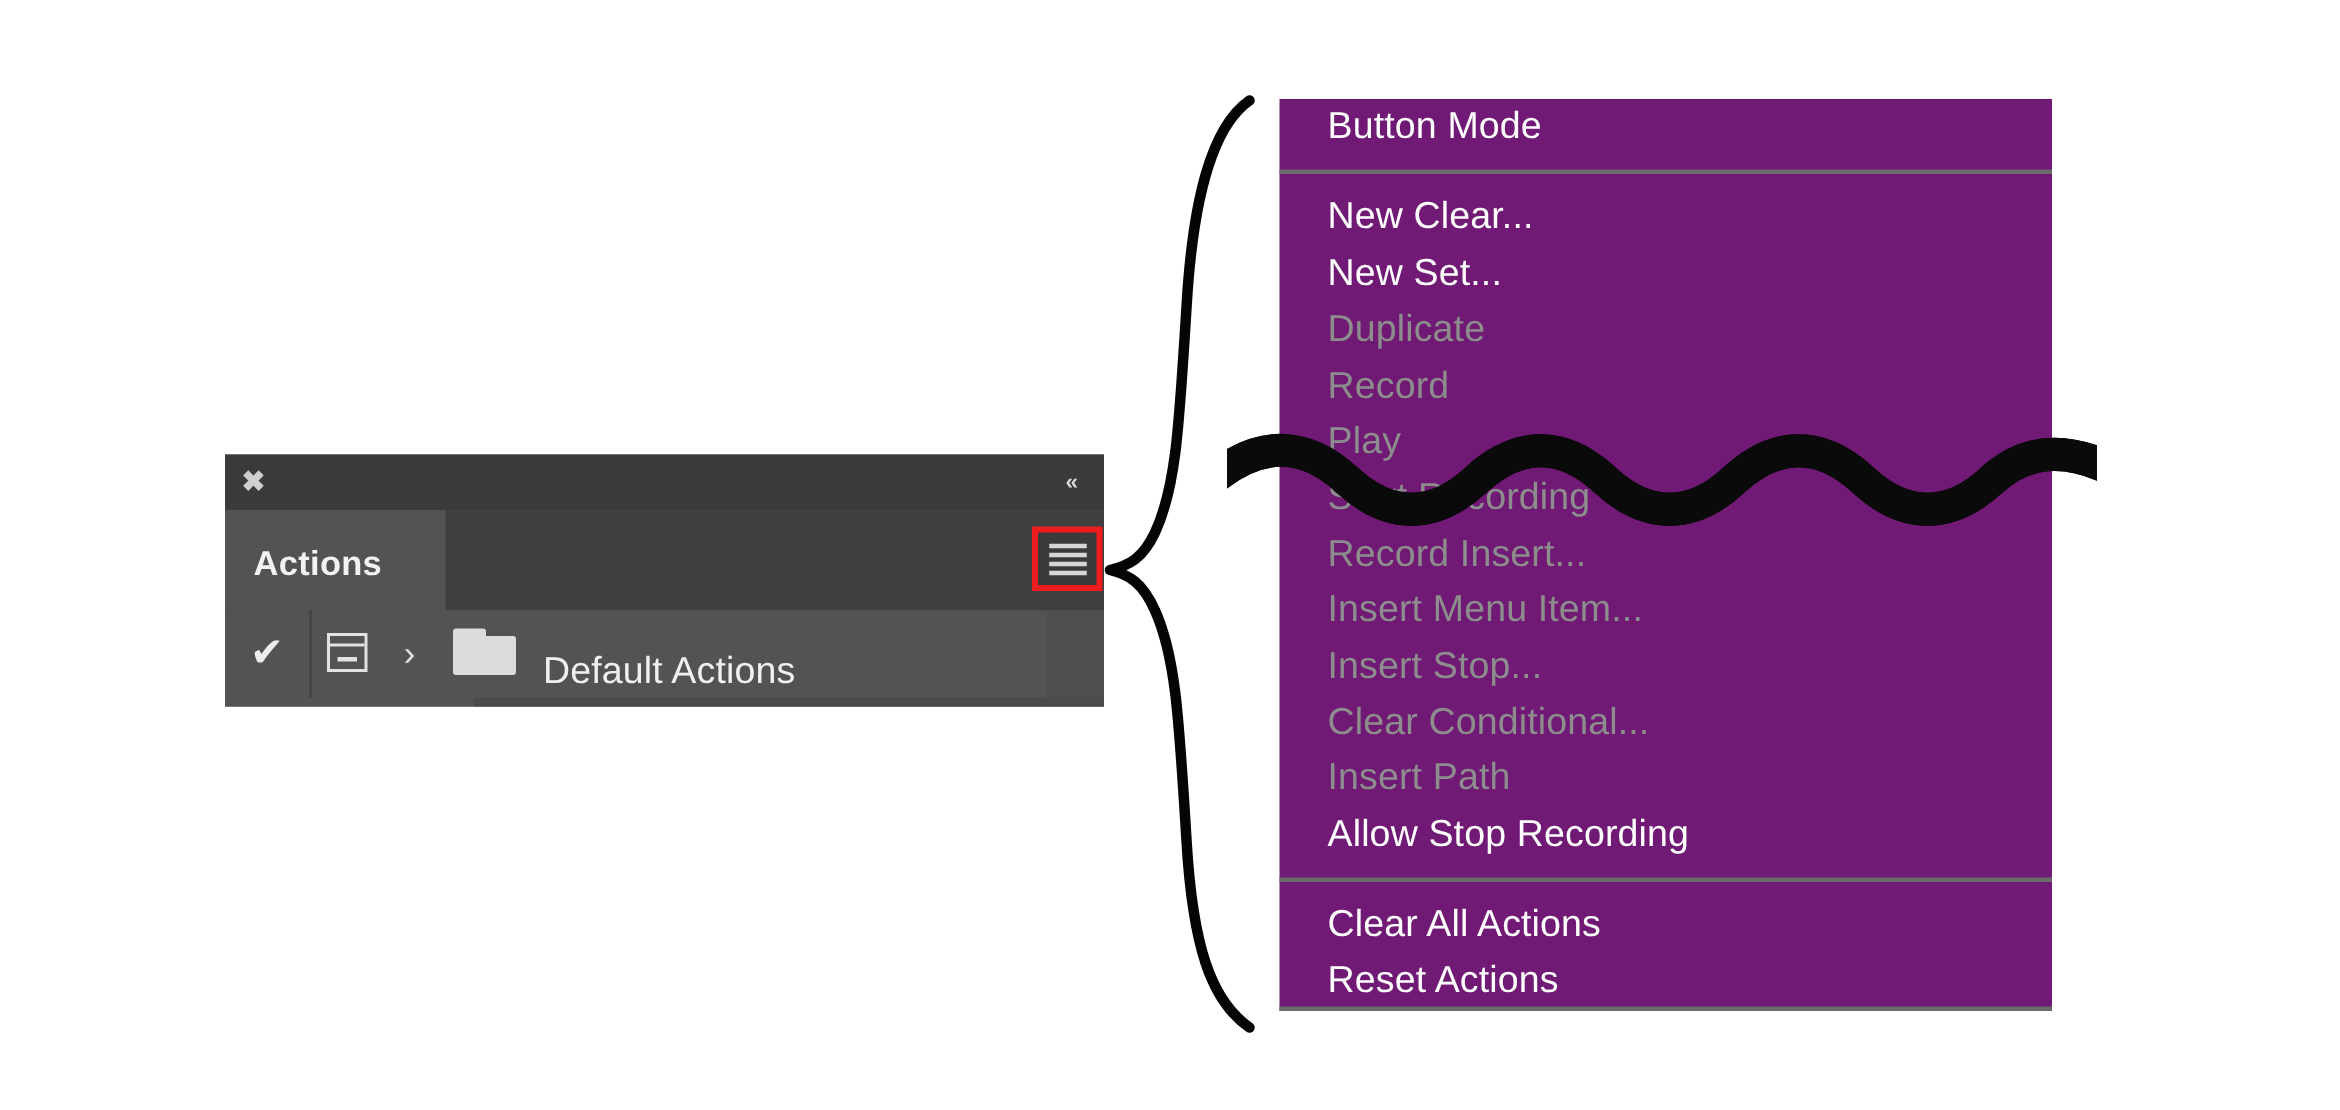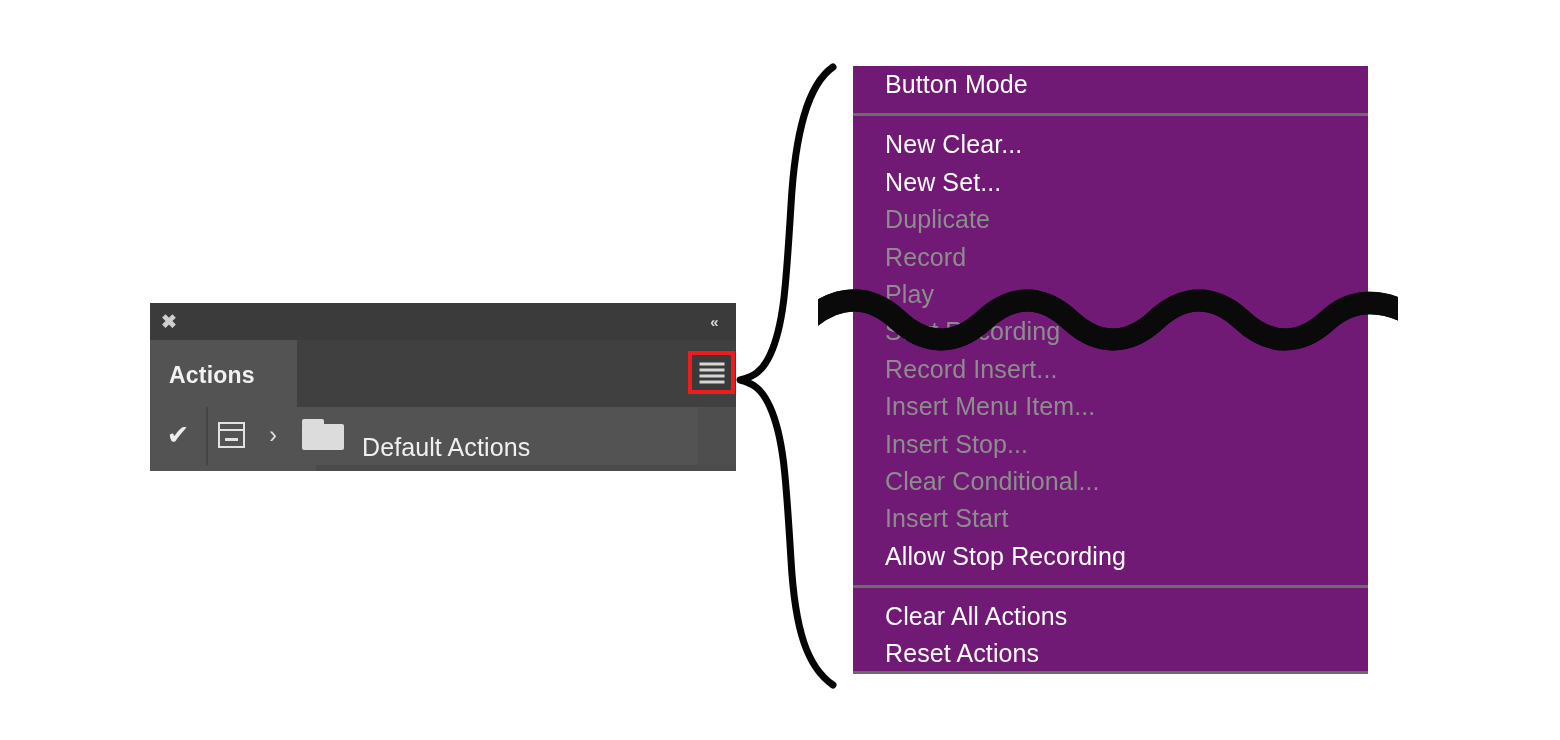--- a/index.html
+++ b/index.html
@@ -320,21 +320,21 @@
     <div class="menu-item">New Clear...</div>
     <div class="menu-item">New Set...</div>
     <div class="menu-item disabled">Duplicate</div>
     <div class="menu-item disabled">Record</div>
     <div class="menu-item disabled">Play</div>
     <div class="menu-item disabled">Start Recording</div>
     <div class="menu-item disabled">Record Insert...</div>
     <div class="menu-item disabled">Insert Menu Item...</div>
     <div class="menu-item disabled">Insert Stop...</div>
     <div class="menu-item disabled">Clear Conditional...</div>
-    <div class="menu-item disabled">Insert Start</div>
+    <div class="menu-item disabled">Insert Path</div>
     <div class="menu-item">Allow Stop Recording</div>
     <div class="menu-sep"></div>
     <div class="menu-item">Clear All Actions</div>
     <div class="menu-item">Reset Actions</div>
   </div>
 
 <svg id="brace-annotation" viewBox="0 0 125 640" xmlns="http://www.w3.org/2000/svg">
   <path d="M 98 12 C 72 30, 60 80, 56 150 C 51 230, 49 270, 35 300 C 27 317, 18 322, 5 325
            C 18 328, 27 334, 35 352 C 49 383, 51 425, 56 505 C 60 575, 72 612, 98 630" fill="none" stroke="#050505" stroke-width="7" stroke-linecap="round" stroke-linejoin="round"></path>
 </svg>

